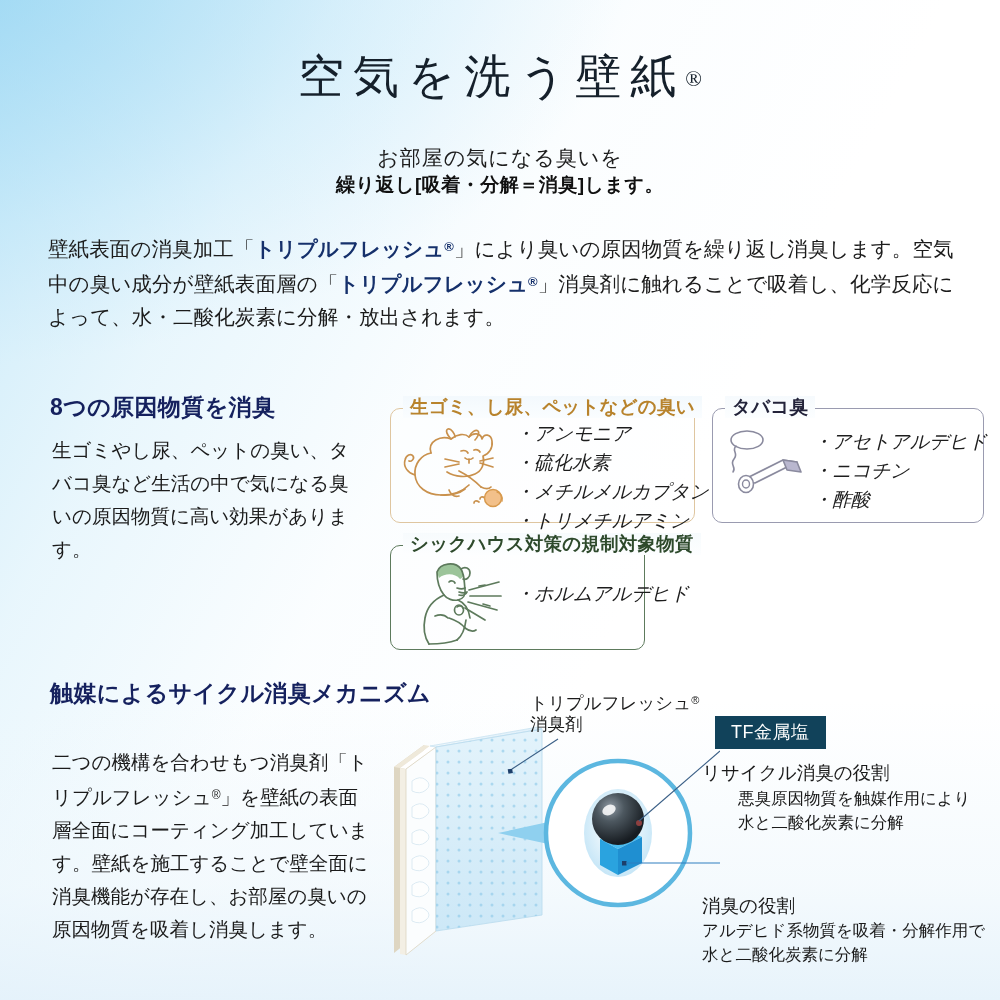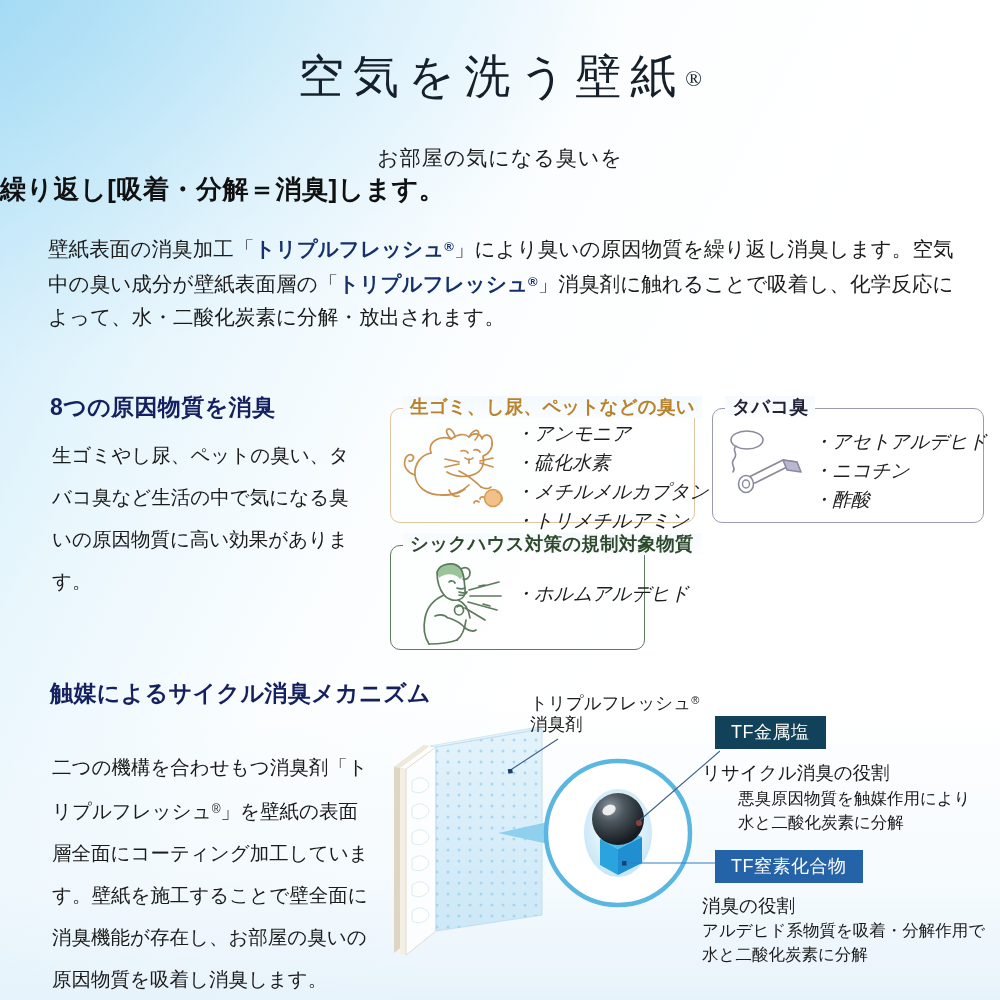--- a/index.html
+++ b/index.html
@@ -44,42 +44,42 @@
     white-space: nowrap;
   }
   .main-title .reg { font-size: 22px; vertical-align: 6px; letter-spacing: 0; }
 
   .sub-line1 {
     position: absolute; left: 0; top: 144px; width: 1000px;
     text-align: center; font-size: 21px; color: #1c1c1c; letter-spacing: 1px;
   }
   .sub-line2 {
     position: absolute; left: 0; top: 172px; width: 1000px;
-    text-align: left; font-size: 26px; font-weight: bold; color: #111111;
+    text-align: center; font-size: 19px; font-weight: bold; color: #111111;
     letter-spacing: 0.5px;
   }
 
   .lead {
     position: absolute; left: 48px; top: 230px; width: 910px;
     font-size: 20.5px; line-height: 33px; color: #1b1b1b; letter-spacing: 0.1px;
   }
   .lead b { color: #15306b; font-weight: bold; }
   .lead .r { font-size: 13px; vertical-align: 5px; }
 
   
   .sec-head {
     position: absolute;
     font-size: 23px; font-weight: bold; color: #15215e;
     letter-spacing: 0.4px; white-space: nowrap;
   }
   #sec1-head { left: 50px; top: 392px; }
   #sec2-head { left: 50px; top: 678px; }
 
   .sec-body {
-    position: absolute; font-size: 19.5px; line-height: 42px; color: #1b1b1b;
+    position: absolute; font-size: 19.5px; line-height: 33px; color: #1b1b1b;
   }
   #sec1-body { left: 52px; top: 434px; width: 300px; }
   #sec2-body { left: 52px; top: 746px; width: 320px; }
   #sec2-body .r { font-size: 12px; vertical-align: 5px; }
 
   
   .obox {
     position: absolute;
     border-radius: 10px;
     background: rgba(255,255,255,0.35);
@@ -335,20 +335,19 @@
       <div>消臭剤</div>
     </div>
 
     <div class="badge" id="badge-metal">TF金属塩</div>
     <div class="desc-head" id="metal-head">リサイクル消臭の役割</div>
     <div class="desc-body" id="metal-body">
       <div>悪臭原因物質を触媒作用により</div>
       <div>水と二酸化炭素に分解</div>
     </div>
 
-    <div class="badge" id="badge-nitro">TF窒素化合物</div>
     <div class="desc-head" id="nitro-head">消臭の役割</div>
     <div class="desc-body" id="nitro-body">
       <div>アルデヒド系物質を吸着・分解作用で</div>
       <div>水と二酸化炭素に分解</div>
     </div>
   </div>
 </div>
 
 </body></html>

